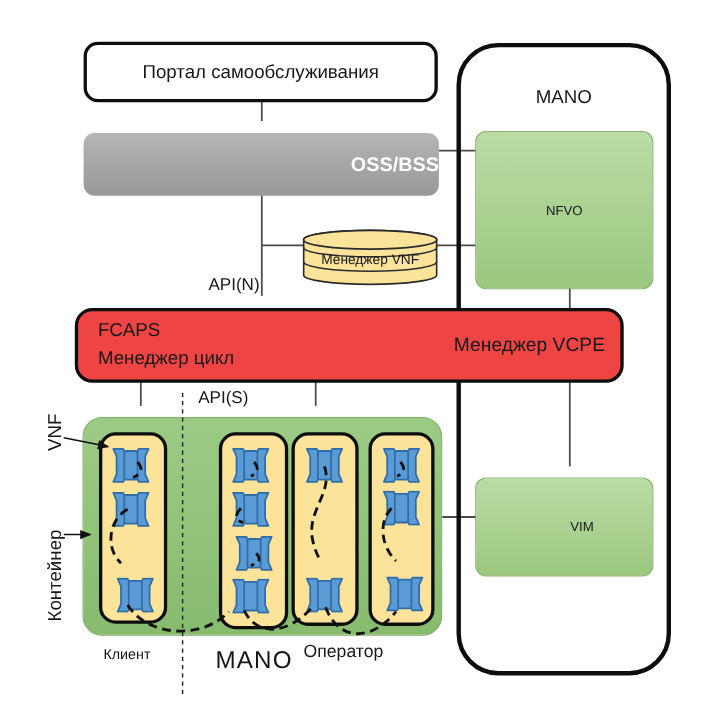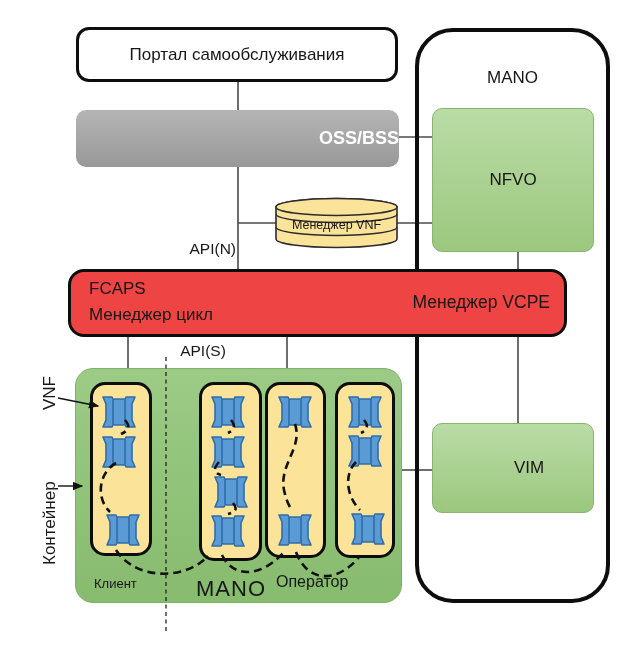--- a/index.html
+++ b/index.html
@@ -3,51 +3,51 @@
 <meta charset="utf-8">
 <style>
   html,body{margin:0;padding:0;background:#fff;}
   .stage{
     position:relative;width:640px;height:645px;background:#fff;overflow:hidden;
     font-family:"Liberation Sans", sans-serif;color:#171717;
   }
   svg.layer{position:absolute;left:0;top:0;width:640px;height:645px;pointer-events:none;}
   #connectors{z-index:1;}
   #overlay{z-index:6;}
-  .box{position:absolute;box-sizing:border-box;}
+  .box{position:absolute;box-sizing:border-box;margin-top:11px;}
   
   .portal{left:76px;top:27px;width:322px;height:55px;background:#fff;border:3.5px solid #0d0d0d;
     border-radius:13px;display:flex;align-items:center;justify-content:center;font-size:17px;z-index:3;}
   
   .oss{left:76px;top:110px;width:323px;height:57px;border-radius:10px;
     background:linear-gradient(#b5b5b5,#989898);display:flex;align-items:center;justify-content:flex-end;
     color:#fff;font-size:18px;font-weight:600;z-index:3;}
   
   .mano{left:415px;top:28px;width:195px;height:575px;border:4px solid #0d0d0d;border-radius:38px;
     background:transparent;z-index:2;}
   .mano-label{position:absolute;left:0;top:36px;width:100%;text-align:center;font-size:17px;}
   .greenbox{border:1px solid #8ab271;border-radius:10px;background:linear-gradient(#badca6,#9bc77e);
-    display:flex;align-items:center;justify-content:center;font-size:17px;z-index:3;}
+    display:flex;align-items:center;justify-content:center;font-size:12px;z-index:3;}
   .nfvo{left:432px;top:108px;width:162px;height:144px;}
   .vim{left:432px;top:423px;width:162px;height:90px;padding-left:32px;}
   
   .catalog{left:275px;top:197px;width:123px;height:54px;z-index:3;}
   .catalog svg{position:absolute;left:0;top:0;}
   .catalog-label{position:absolute;left:0;top:21px;width:100%;text-align:center;font-size:12.5px;}
   
   .api-n{left:160px;top:240px;width:76px;text-align:right;font-size:15.5px;z-index:3;}
   .api-s{left:168px;top:342px;width:70px;text-align:center;font-size:15.5px;z-index:3;}
   
   .fcaps{left:68px;top:269px;width:499px;height:68px;background:#ef4444;border:3.5px solid #0d0d0d;
     border-radius:16px;z-index:4;}
   .fcaps .l1{position:absolute;left:18px;top:7px;font-size:17px;}
   .fcaps .l2{position:absolute;left:18px;top:33px;font-size:17px;}
   .fcaps .mgr{position:absolute;right:14px;top:20px;font-size:17.5px;}
   
-  .nfvi{left:75px;top:368px;width:327px;height:235px;border:1px solid #7fae66;border-radius:18px;
+  .nfvi{left:75px;top:368px;width:327px;height:199px;border:1px solid #7fae66;border-radius:18px;
     background:linear-gradient(#9ccb85,#87bb6e);z-index:3;}
   .pod{position:absolute;background:#fbe39a;border:3px solid #0d0d0d;border-radius:15px;}
   .pod1{left:14px;top:13px;width:56px;height:168px;}
   .pod2{left:123px;top:13px;width:57px;height:173px;}
   .pod3{left:189px;top:13px;width:55px;height:170px;}
   .pod4{left:259px;top:13px;width:54px;height:170px;}
   .vnf-icon{position:absolute;width:36px;height:32px;}
   .nfvi-client{position:absolute;left:18px;top:207px;font-size:13px;}
   .nfvi-name{position:absolute;left:120px;top:207px;font-size:22px;letter-spacing:1px;}
   .nfvi-operator{position:absolute;left:200px;top:204px;font-size:16px;}

